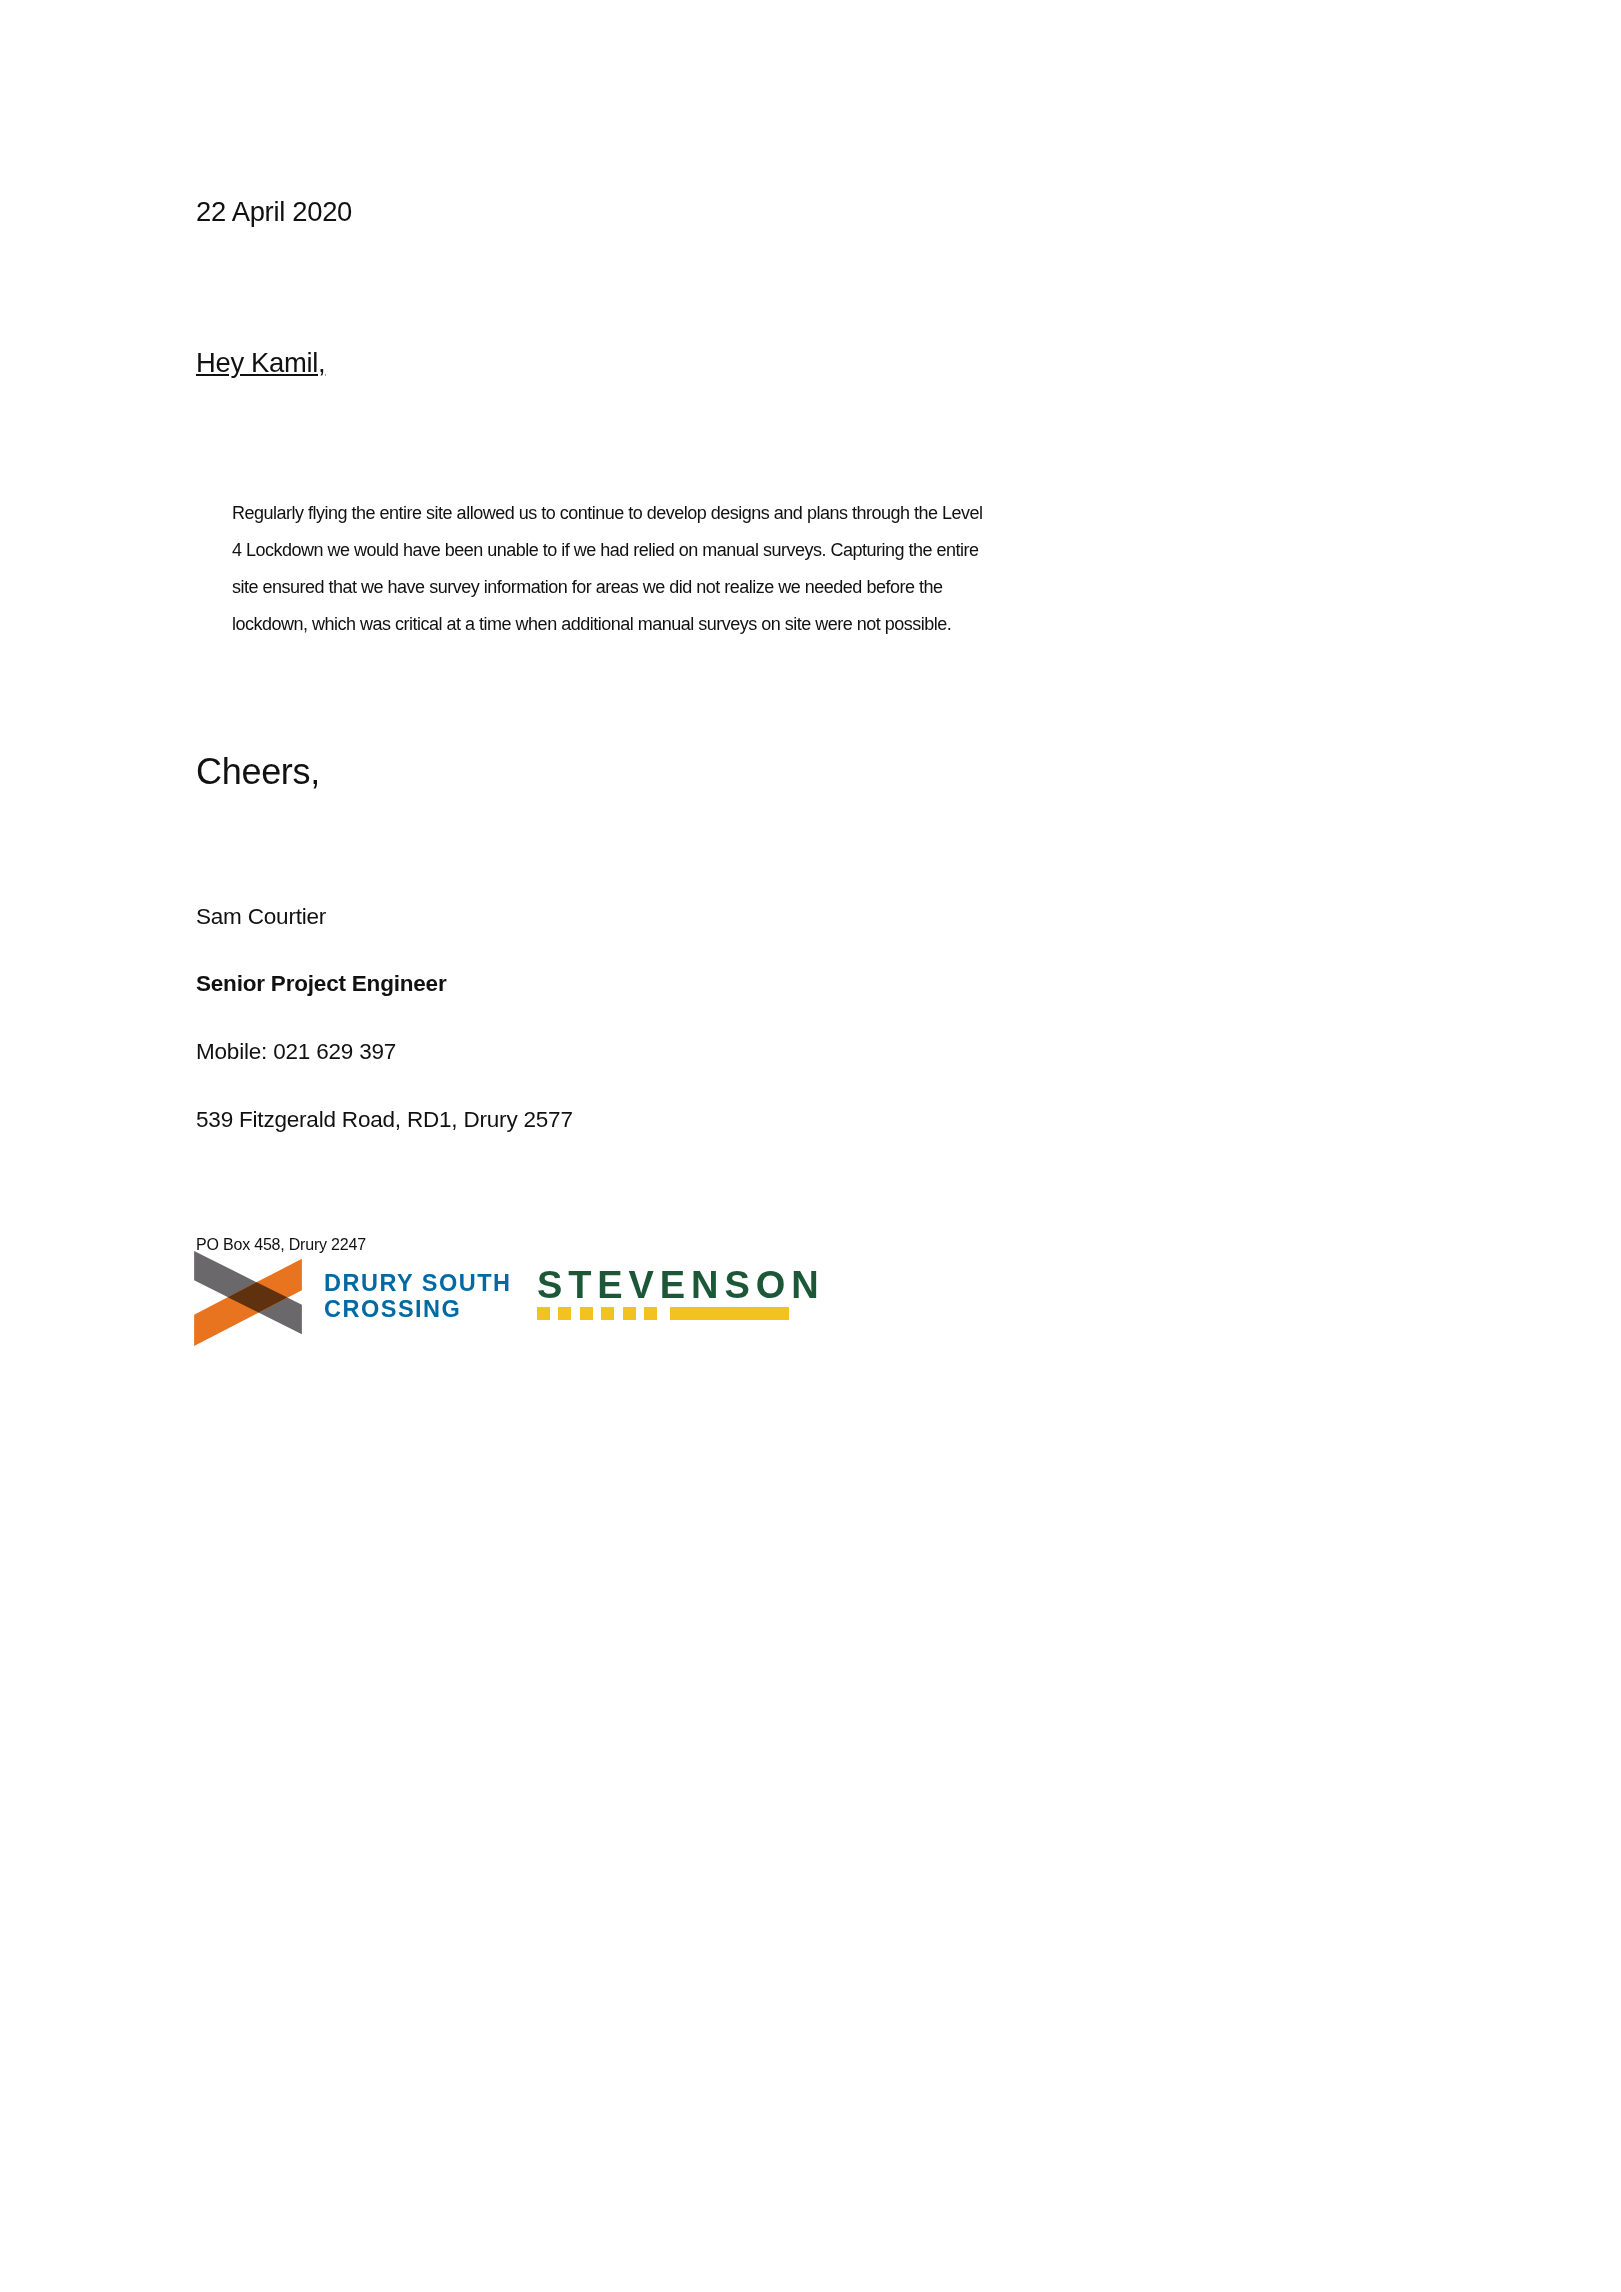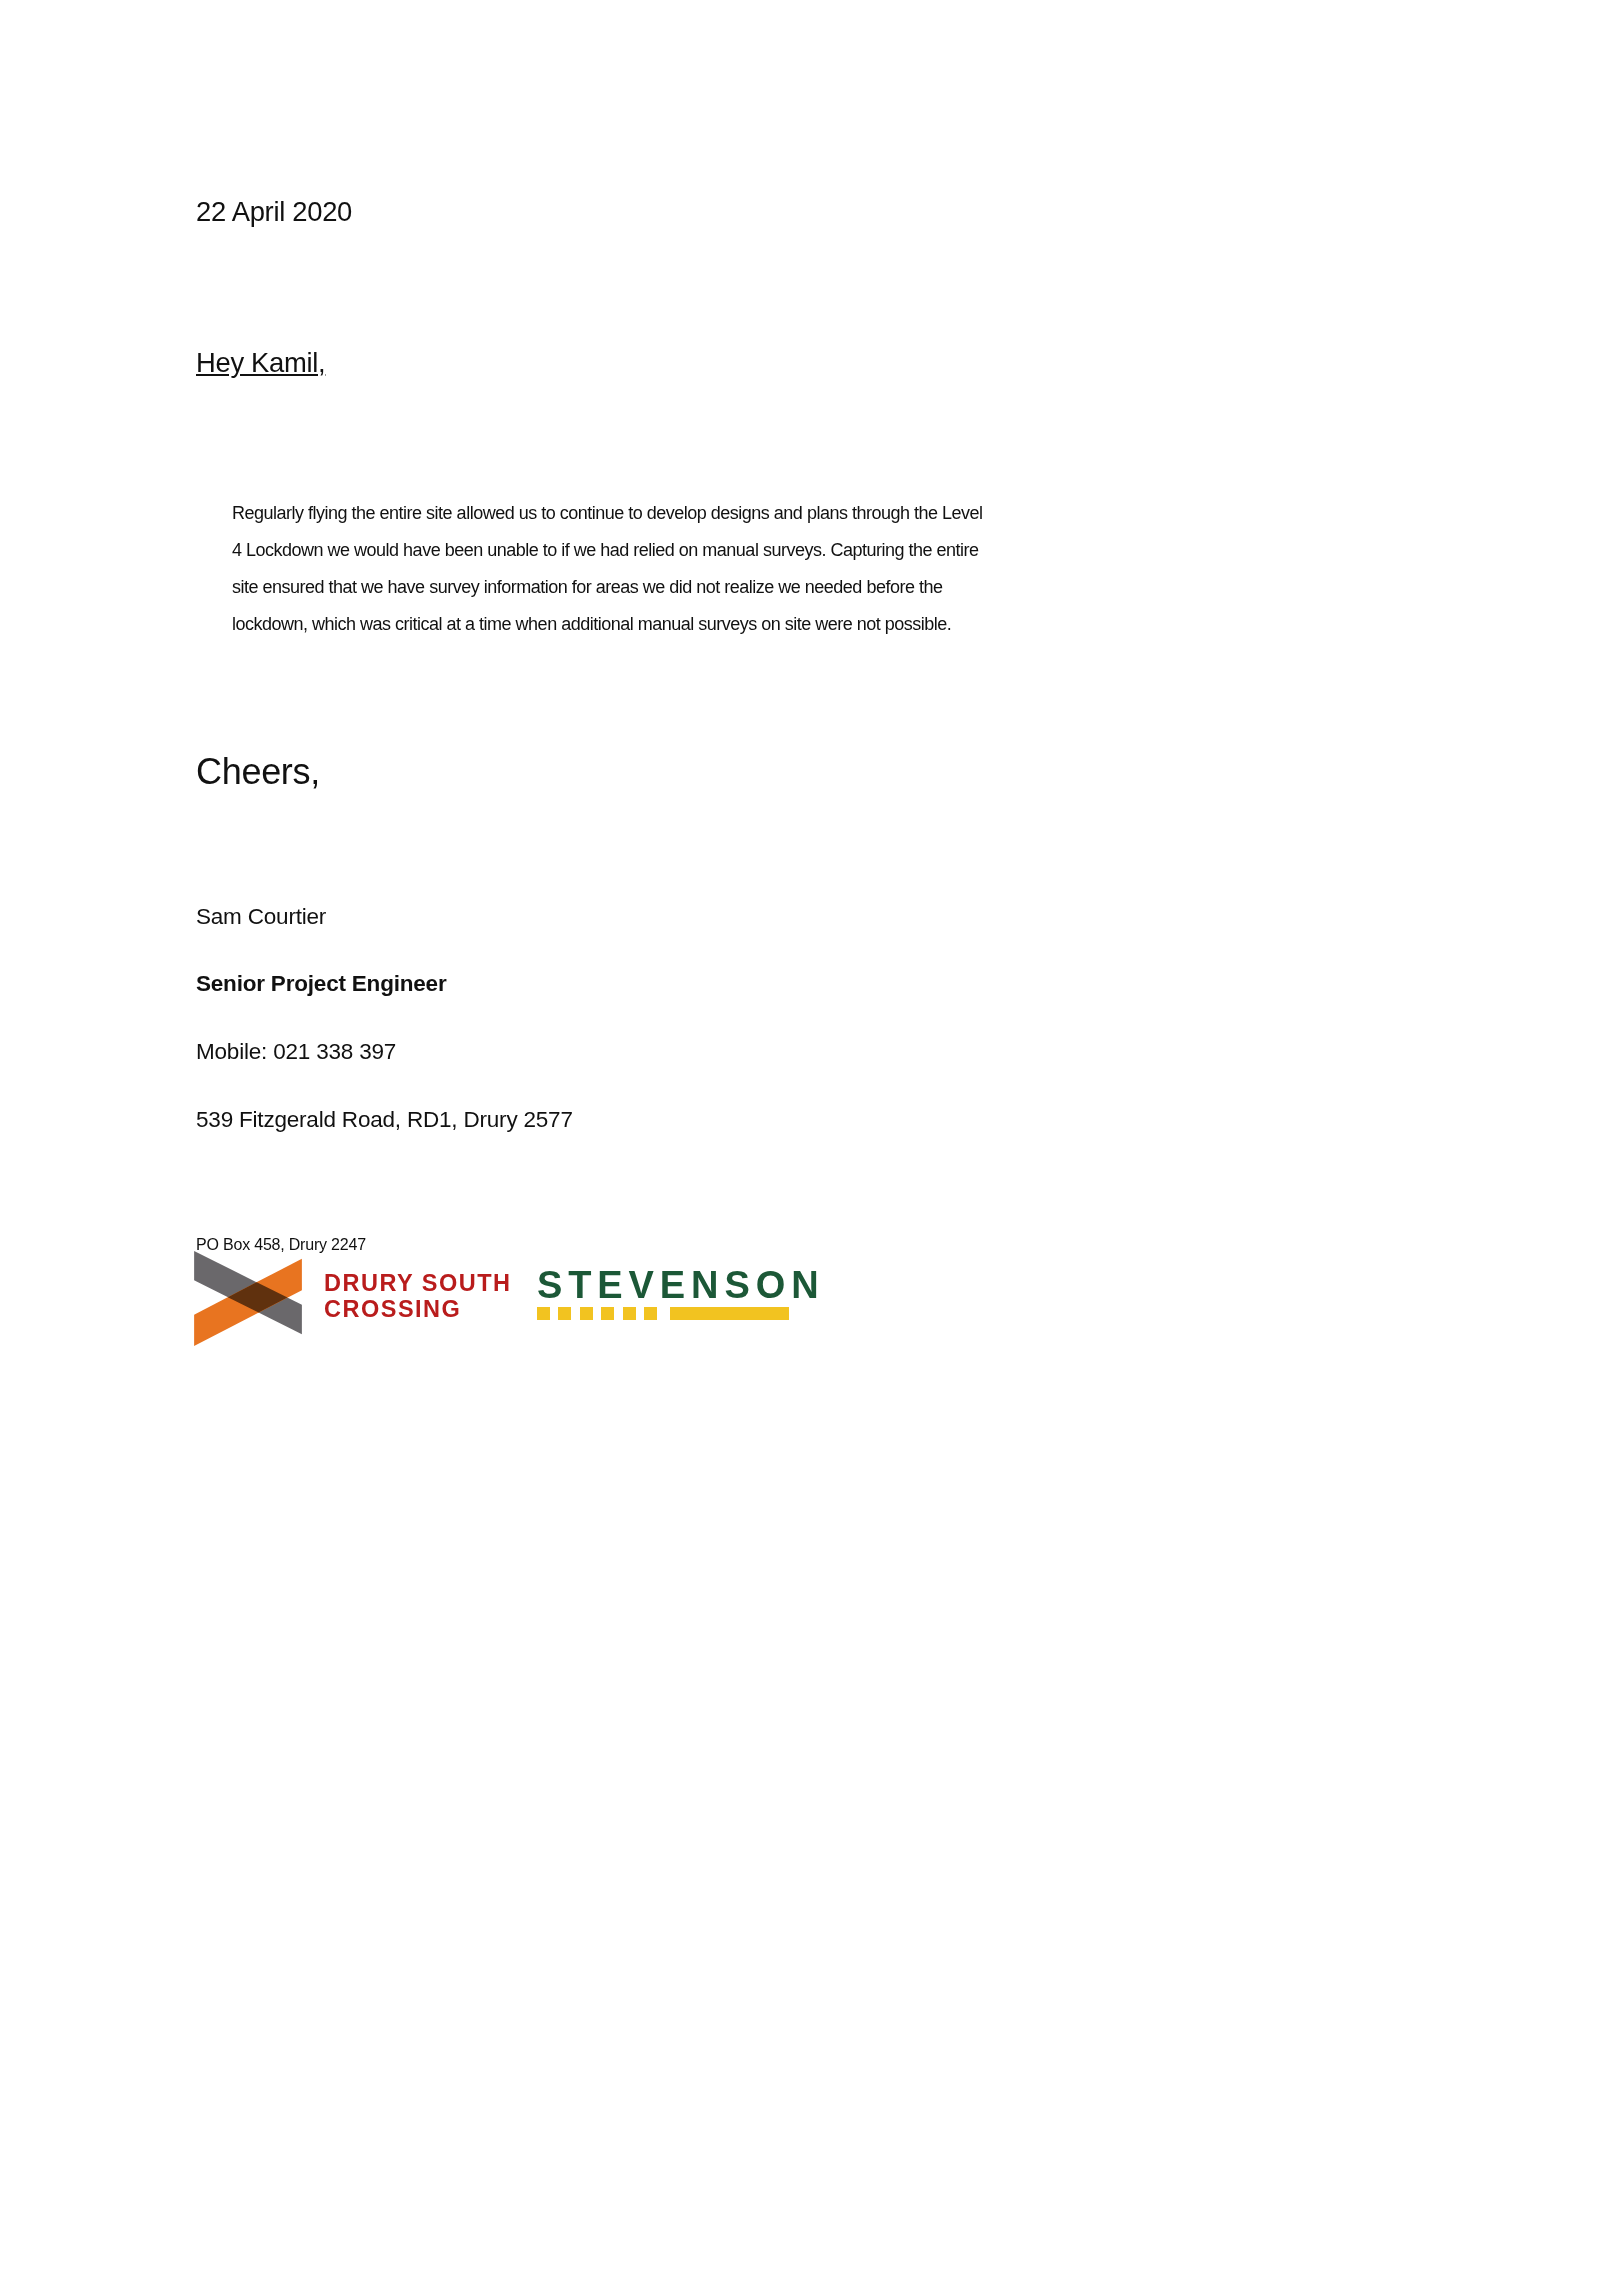--- a/index.html
+++ b/index.html
@@ -31,21 +31,21 @@
   .sig-mobile { top: 1039px; font-size: 22.5px; letter-spacing: -0.2px; }
   .sig-addr   { top: 1107px; font-size: 22.5px; letter-spacing: -0.2px; }
   .sig-pobox  { top: 1236px; font-size: 16px; letter-spacing: -0.2px; }
 
   
   .x-logo { position: absolute; left: 194px; top: 1248px; }
 
   .drury-text {
     position: absolute; left: 324px; top: 1271px;
     font-size: 23.5px; font-weight: 700; line-height: 25.5px;
-    letter-spacing: 1.5px; color: #b91c1c; white-space: nowrap;
+    letter-spacing: 1.5px; color: #0369a1; white-space: nowrap;
   }
 
   .stevenson { position: absolute; left: 537px; top: 1268px; }
   .stevenson-word {
     font-size: 38px; font-weight: 800; letter-spacing: 5.9px;
     color: #1C5837; white-space: nowrap; line-height: 35px;
   }
   .stevenson-underline {
     display: flex; align-items: center; margin-top: 3.9px;
   }
@@ -69,21 +69,21 @@
     <div>Regularly flying the entire site allowed us to continue to develop designs and plans through the Level</div>
     <div>4 Lockdown we would have been unable to if we had relied on manual surveys. Capturing the entire</div>
     <div>site ensured that we have survey information for areas we did not realize we needed before the</div>
     <div>lockdown, which was critical at a time when additional manual surveys on site were not possible.</div>
   </div>
 
   <div class="abs closing">Cheers,</div>
 
   <div class="abs sig-name">Sam Courtier</div>
   <div class="abs sig-title">Senior Project Engineer</div>
-  <div class="abs sig-mobile">Mobile: 021 338 397</div>
+  <div class="abs sig-mobile">Mobile: 021 629 397</div>
   <div class="abs sig-addr">539 Fitzgerald Road, RD1, Drury 2577</div>
   <div class="abs sig-pobox">PO Box 458, Drury 2247</div>
 
   <svg class="x-logo" width="108" height="98" viewBox="0 0 110 100">
     <polygon points="0,3 0,33 110,88 110,58" fill="#6A686B"></polygon>
     <polygon points="0,68 0,100 110,43 110,11" fill="#E87420"></polygon>
     <polygon points="63.9,34.9 95.3,50.6 65.8,65.9 34.4,50.2" fill="#60310E"></polygon>
   </svg>
 
   <div class="drury-text">

